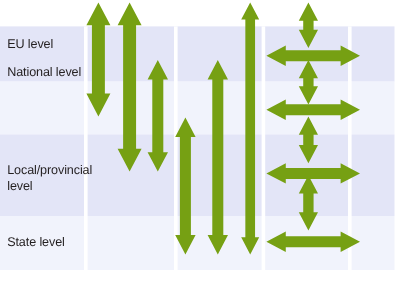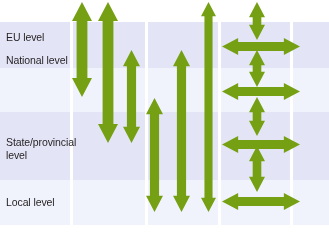--- a/index.html
+++ b/index.html
@@ -63,23 +63,23 @@
   <div id="dividers">
       <div class="colgap" style="left: 70px; top: 22px; height: 203px;"></div>
       <div class="colgap" style="left: 145px; top: 22px; height: 203px;"></div>
       <div class="colgap" style="left: 218px; top: 22px; height: 203px;"></div>
       <div class="colgap" style="left: 290px; top: 22px; height: 203px;"></div>
     </div>
 
   <div id="labels">
       <div class="row-label" style="top: 31px; color: rgb(35, 31, 32);">EU level</div>
       <div class="row-label" style="top: 54px; color: rgb(35, 31, 32);">National level</div>
-      <div class="row-label" style="top: 136px; color: rgb(35, 31, 32);">State/provincial
+      <div class="row-label" style="top: 136px; color: rgb(35, 31, 32);">Local/provincial
 level</div>
-      <div class="row-label" style="top: 196px; color: rgb(35, 31, 32);">Local level</div>
+      <div class="row-label" style="top: 196px; color: rgb(35, 31, 32);">State level</div>
     </div>
 
   <svg class="arrow-layer" id="arrows" viewBox="0 0 329 225" width="329" height="225" xmlns="http://www.w3.org/2000/svg">
       <polygon points="82,2 92,21 87.4,21 87.4,78 92,78 82,97 72,78 76.6,78 76.6,21 72,21" fill="#76a013"></polygon>
       <polygon points="108,2 118,21 113.4,21 113.4,124 118,124 108,143 98,124 102.6,124 102.6,21 98,21" fill="#76a013"></polygon>
       <polygon points="131.5,50 140,66.15 136.09,66.15 136.09,126.85 140,126.85 131.5,143 123,126.85 126.91,126.85 126.91,66.15 123,66.15" fill="#76a013"></polygon>
       <polygon points="154.5,98 163,114.15 159.09,114.15 159.09,195.85 163,195.85 154.5,212 146,195.85 149.91,195.85 149.91,114.15 146,114.15" fill="#76a013"></polygon>
       <polygon points="181.5,50 190,66.15 186.09,66.15 186.09,195.85 190,195.85 181.5,212 173,195.85 176.91,195.85 176.91,66.15 173,66.15" fill="#76a013"></polygon>
       <polygon points="208.5,2 216,16.25 212.55,16.25 212.55,197.75 216,197.75 208.5,212 201,197.75 204.45,197.75 204.45,16.25 201,16.25" fill="#76a013"></polygon>
       <polygon points="257,2 265,17.2 261.32,17.2 261.32,24.8 265,24.8 257,40 249,24.8 252.68,24.8 252.68,17.2 249,17.2" fill="#76a013"></polygon>

